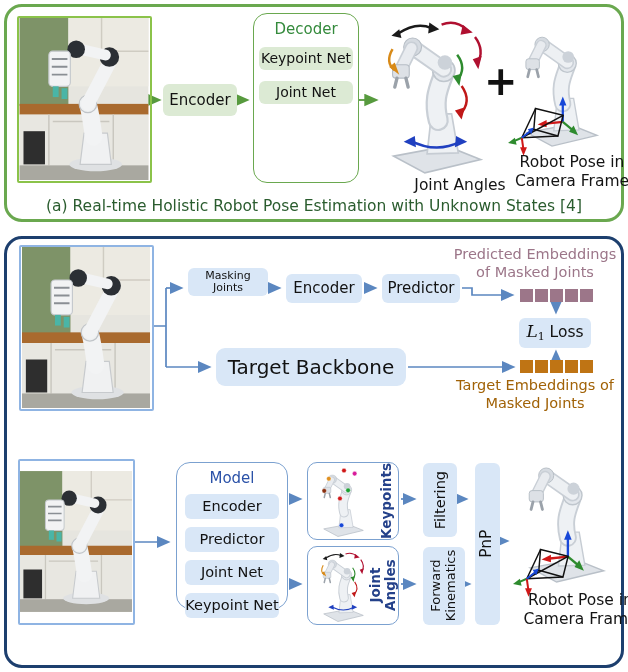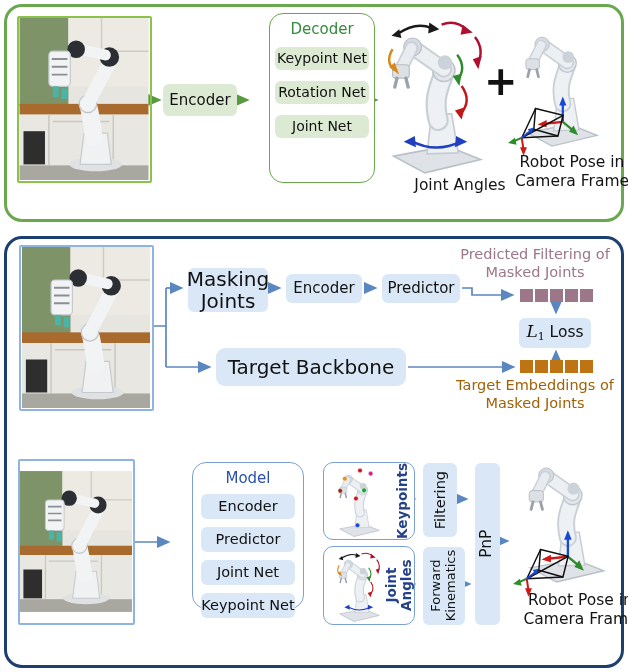--- a/index.html
+++ b/index.html
@@ -11,21 +11,21 @@
   .abs { position:absolute; }
   .wires { position:absolute; left:0; top:0; pointer-events:none; }
   .photo { position:absolute; overflow:hidden; border-radius:2px; }
   .photo.gframe { border:2.5px solid #8bc34a; }
   .photo.bframe { border:2.5px solid #8fb4e3; }
   .box { display:flex; align-items:center; justify-content:center; text-align:center;
          border-radius:6px; color:#121212; line-height:1.12; }
   .gbox { background:#dcead4; }
   .bbox { background:#d9e7f7; }
   .group { background:#fff; border:1.7px solid; border-radius:14px;
-           display:flex; flex-direction:column; align-items:center;margin-left:16px; }
+           display:flex; flex-direction:column; align-items:center; }
   .group.green { border-color:#6aa84f; }
   .group.blue { border-color:#7ba1d0; }
   .gtitle { font-size:15px; font-weight:500; }
   .gtitle.green { color:#348a3c; }
   .gtitle.blue { color:#2b52a8; }
   .caption { position:absolute; left:0; width:100%; text-align:center; font-size:15.5px; }
   .cap-green { color:#2a5c2e; }
   .cap-navy { color:#1c2452; }
   .lbl { position:absolute; text-align:center; color:#141414; font-size:15.5px; line-height:1.22; }
   .pre { white-space:pre-line; }
@@ -159,21 +159,20 @@
     </div>
 
     <div class="box gbox abs" style="left:156px;top:77px;width:74px;height:32px;font-size:15px">
       <span>Encoder</span>
     </div>
 
     <div class="group green abs" style="left:246px;top:6px;width:106px;height:170px;padding:6px 0">
       <div class="gtitle green">Decoder</div>
       <div style="display:flex;flex-direction:column;gap:11px;margin-top:9px">
         <div class="box gbox" style="width:94px;height:23px;font-size:14px">Keypoint Net</div>
-        <div class="box gbox" style="width:94px;height:23px;font-size:14px">Rotation Net</div>
         <div class="box gbox" style="width:94px;height:23px;font-size:14px">Joint Net</div>
       </div>
     </div>
 
     <div class="abs" style="left:373px;top:11px;width:112px;height:156px">
       <svg width="112" height="156" viewBox="0 0 100 140">
         <use href="#robot-sym"></use>
         <g>
             <use href="#ja-arrows"></use>
           </g>
@@ -192,20 +191,21 @@
       </svg>
     </div>
     <div class="abs" style="left:501px;top:96px;width:62px;height:54px">
       <svg width="62" height="54" viewBox="0 0 72 62">
           <use href="#frustum"></use>
         </svg>
     </div>
     <div class="lbl pre" style="left:492px;top:146px;width:146px">Robot Pose in
 Camera Frame</div>
 
+    <div class="caption cap-green" style="top:190px">(a) Real-time Holistic Robot Pose Estimation with Unknown States [4]</div>
   </section>
 
   <section class="panel panel-b">
     <svg class="wires" width="614" height="426">
       <defs>
         <marker id="mb" markerWidth="9" markerHeight="8" refX="6.5" refY="3.5" orient="auto">
           <path d="M0,0 L8,3.5 L0,7 Z" fill="#5b87c0"></path>
         </marker>
       </defs>
       <g stroke="#5b87c0" stroke-width="1.7" fill="none">
@@ -230,28 +230,28 @@
         <path d="M495,302 H500" marker-end="url(#mb)"></path>
       </g>
     </svg>
 
     <div class="photo bframe abs" style="left:12px;top:6px;width:135px;height:166px">
       <svg width="130" height="161" viewBox="0 0 132 166">
           <use href="#kitchen"></use>
         </svg>
     </div>
 
-    <div class="box bbox pre abs" style="left:181px;top:29px;width:80px;height:44px;font-size:20px">Masking
+    <div class="box bbox pre abs" style="left:181px;top:29px;width:80px;height:28px;font-size:11px">Masking
 Joints</div>
 
     <div class="box bbox abs" style="left:279px;top:35px;width:76px;height:29px;font-size:15px">Encoder</div>
 
     <div class="box bbox abs" style="left:375px;top:35px;width:78px;height:29px;font-size:15px">Predictor</div>
 
-    <div class="emb-lbl mauve" style="left:438px;top:6px">Predicted Filtering
+    <div class="emb-lbl mauve" style="left:438px;top:6px">Predicted Embeddings
 of Masked Joints</div>
 
     <div class="cells mauve-c" style="left:513px;top:50px">
         <i></i>
         <i></i>
         <i></i>
         <i></i>
         <i></i>
       </div>
 

